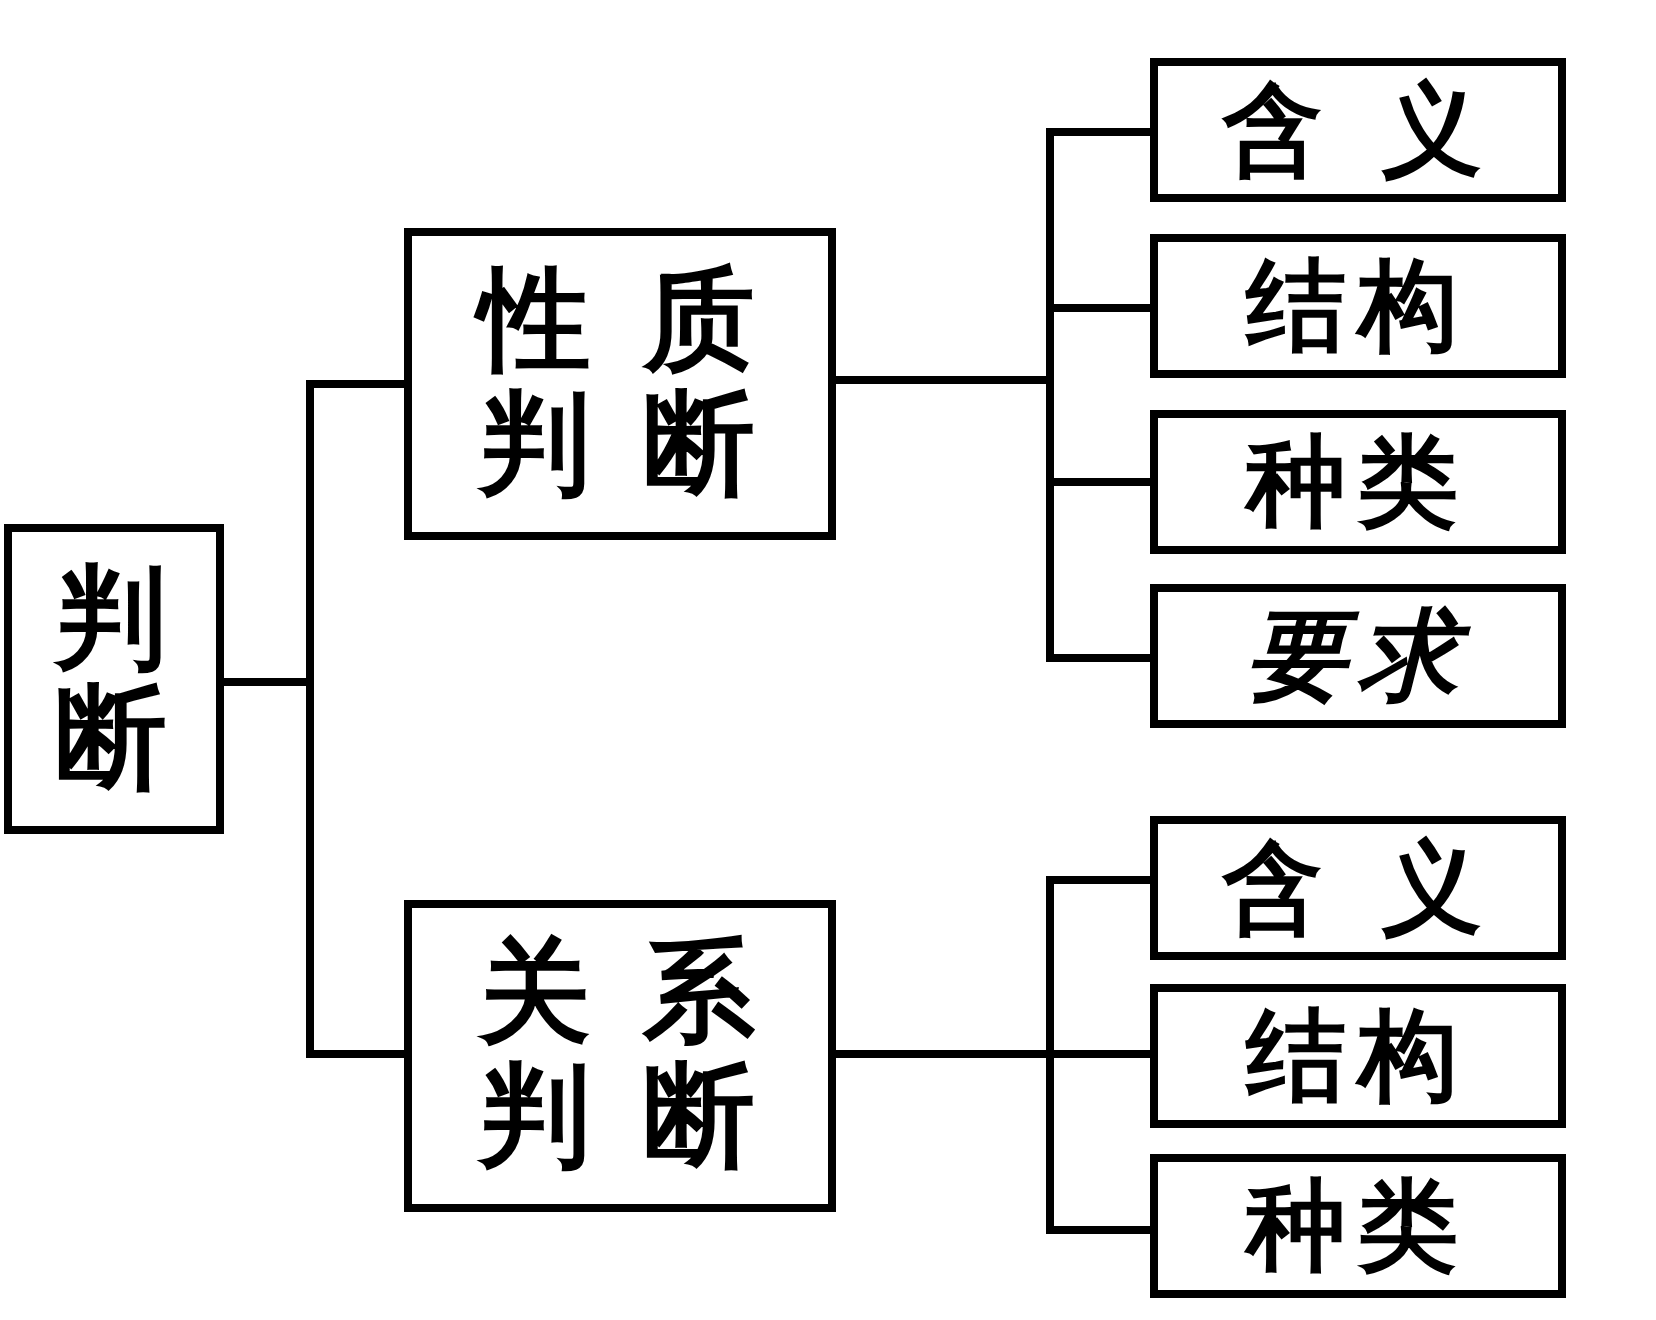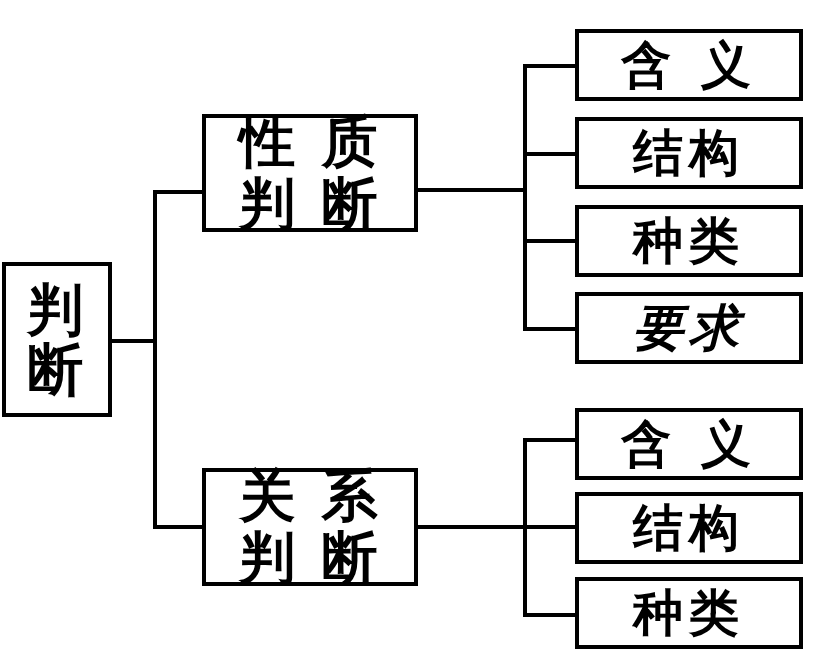--- a/index.html
+++ b/index.html
@@ -42,30 +42,30 @@
     left: 2px;
     top: 262px;
     width: 110px;
     height: 155px;
     font-size: 56px;
   }
   #node-root .line { padding: 2px 0; }
   
   .node-l2 {
     width: 216px;
-    height: 118px;
+    height: 156px;
     font-size: 56px;
   }
   .node-l2 .line { padding: 3px 0; }
   #node-xingzhi { left: 202px; top: 114px; }
-  #node-guanxi  { left: 202px; top: 468px; }
+  #node-guanxi  { left: 202px; top: 450px; }
   
   .node-leaf {
     left: 575px;
-    width: 228px;
+    width: 208px;
     height: 72px;
     font-size: 50px;
     letter-spacing: 0.12em;
   }
   .connector {
     position: absolute;
     background: #000000;
   }
   .h-line { height: 4px; }
   .v-line { width: 4px; }

